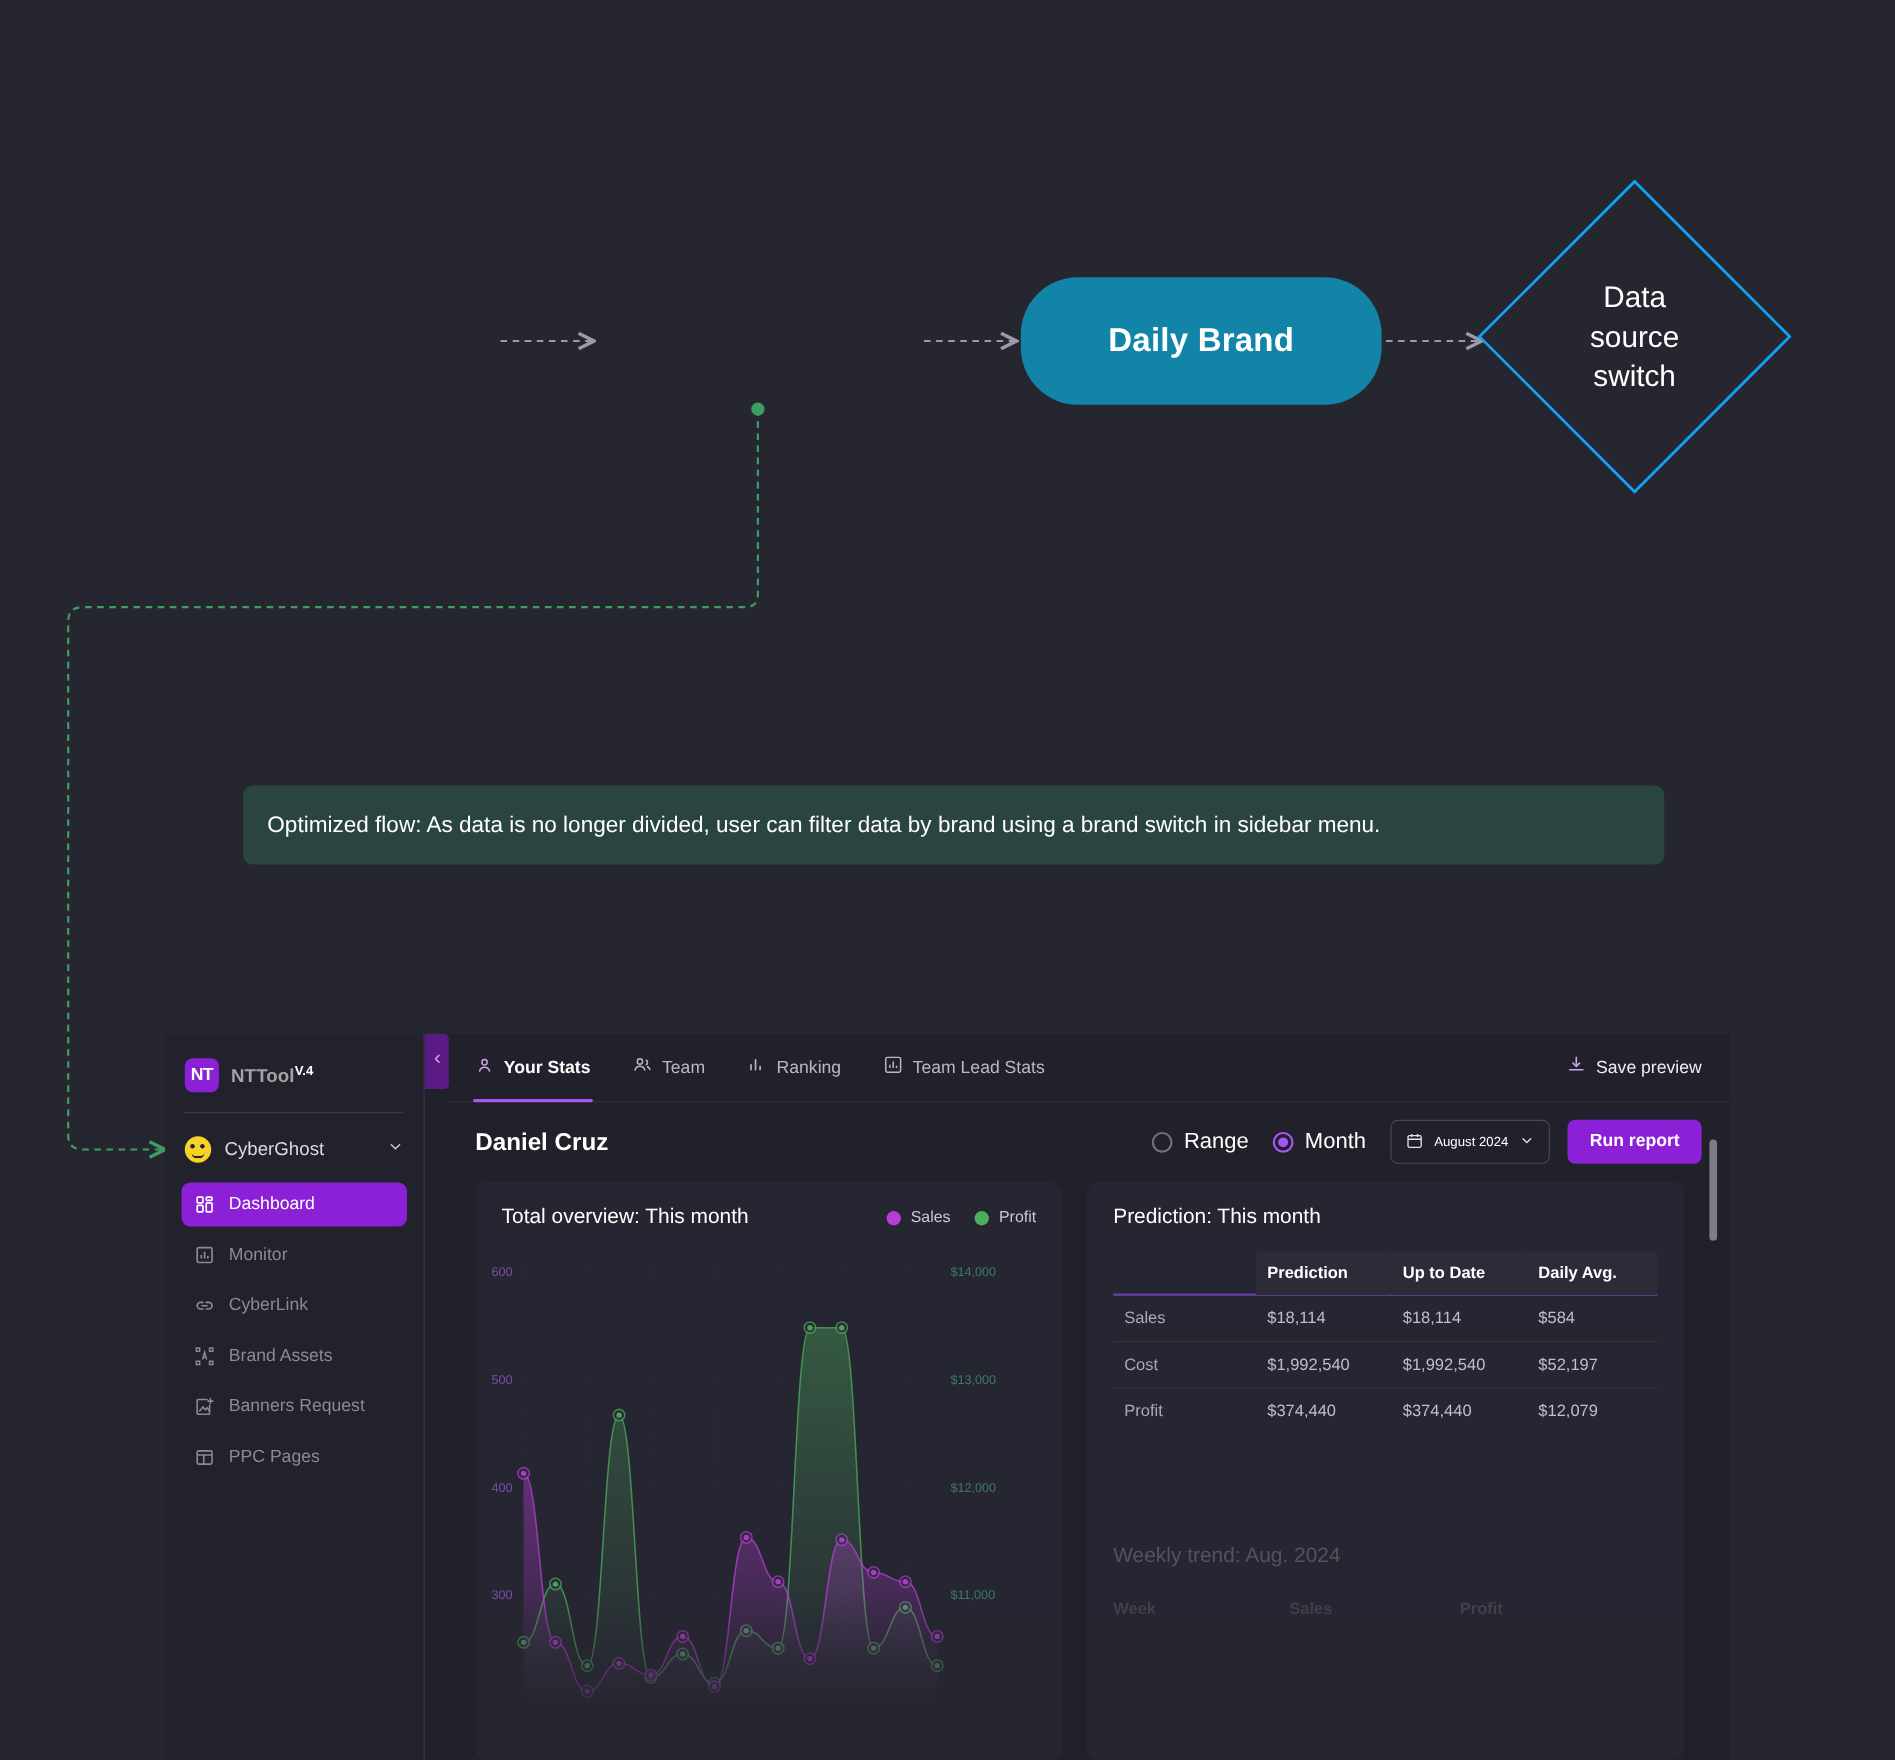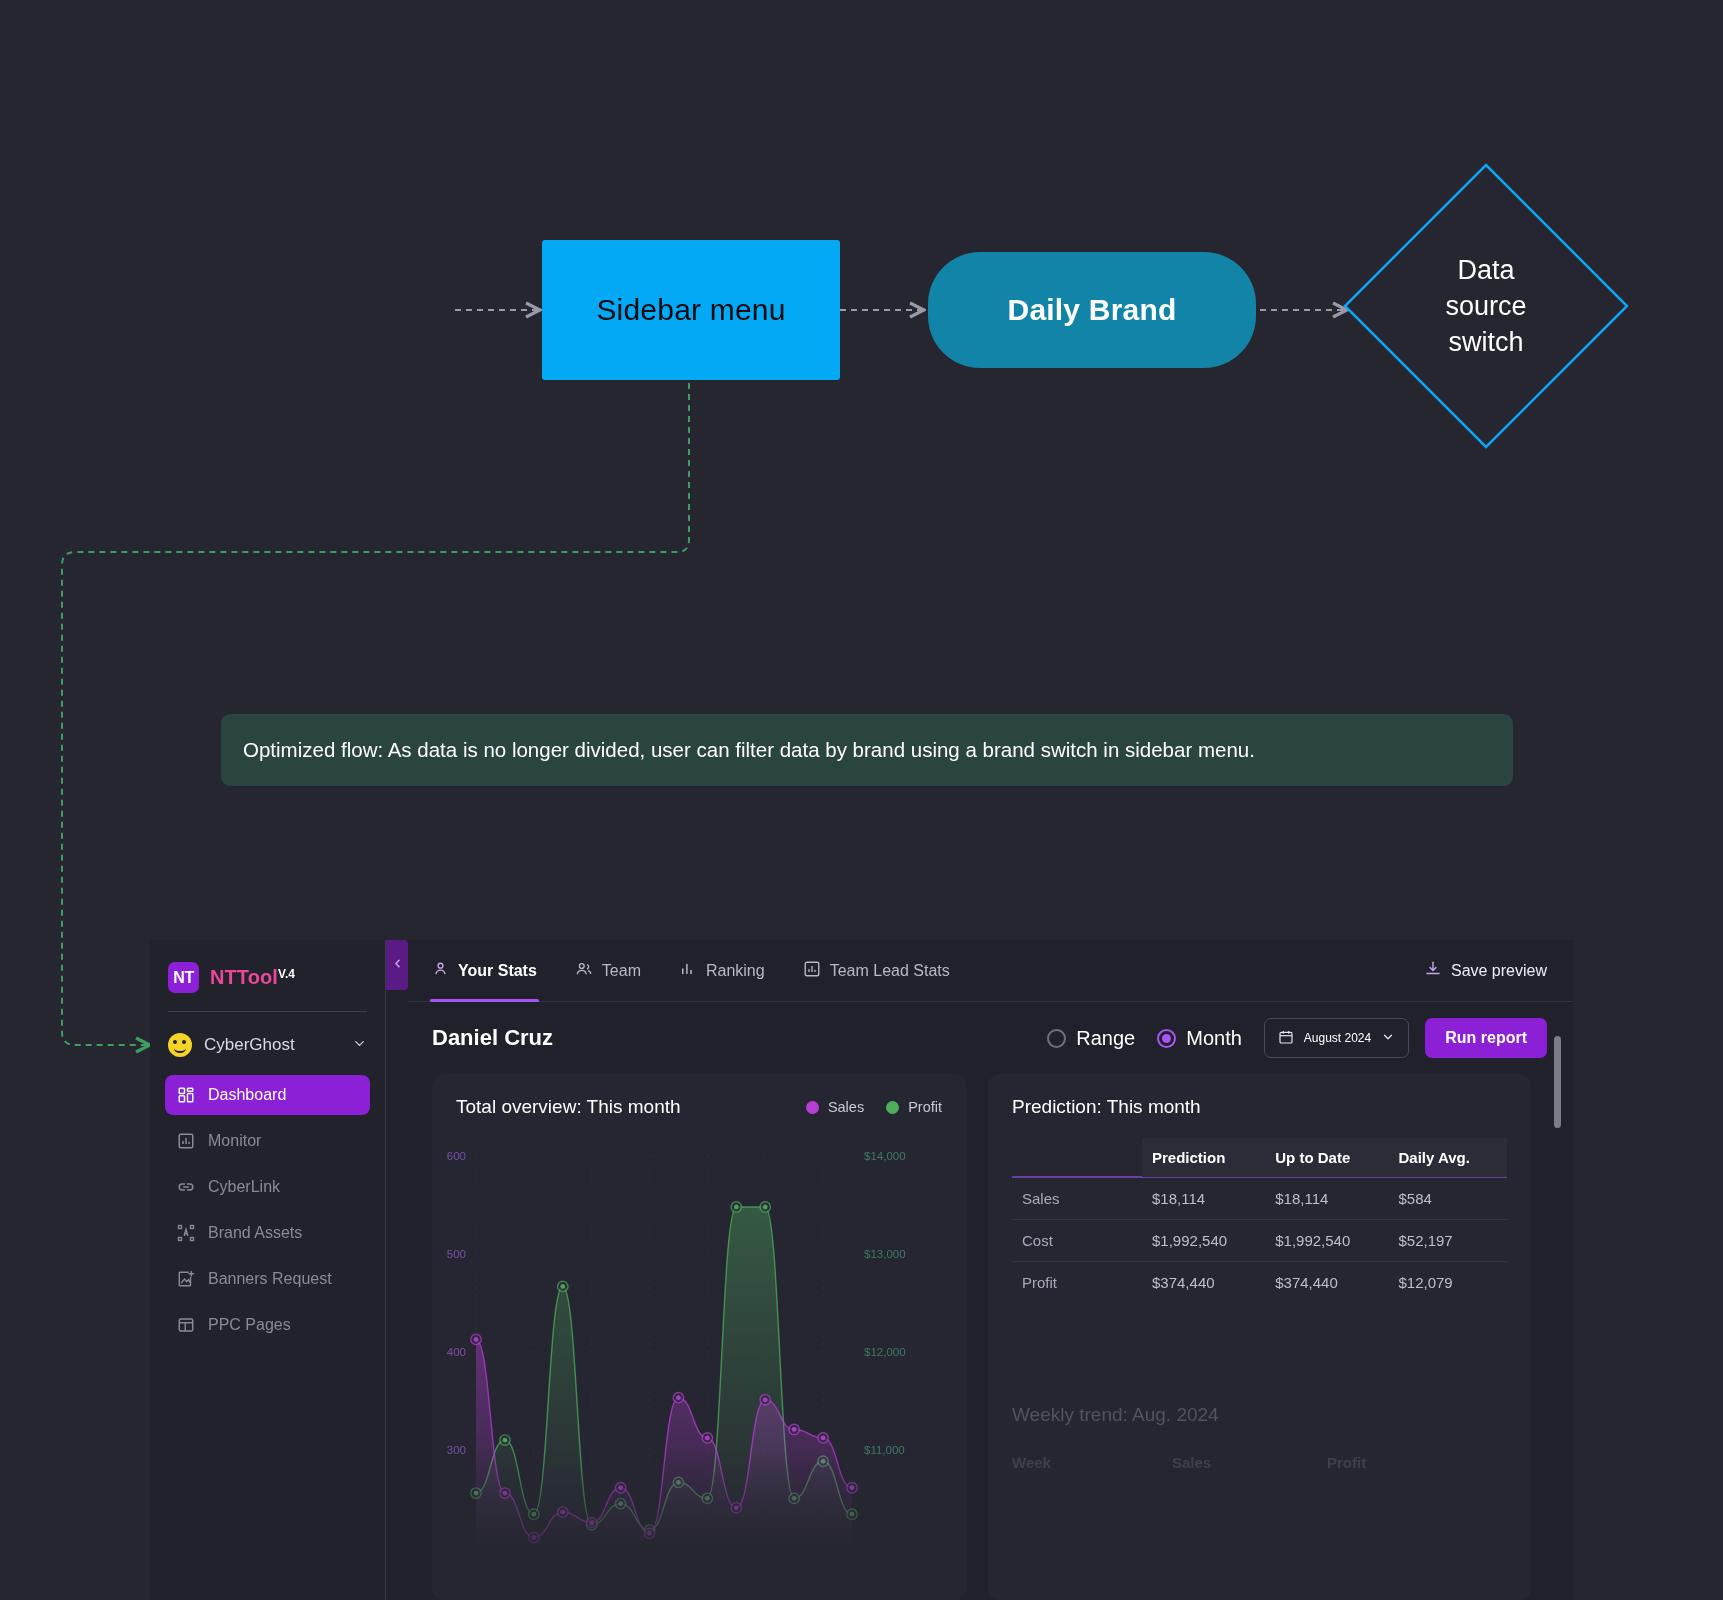--- a/index.html
+++ b/index.html
@@ -74,21 +74,21 @@
     display: flex; align-items: center; gap: 11px;
     padding: 22px 0 0 18px;
   }
   .brand-logo {
     width: 31px; height: 31px; border-radius: 7px;
     background: #8B20D6;
     color: #fff; font-weight: 700; font-size: 16px;
     display: flex; align-items: center; justify-content: center;
     letter-spacing: -0.5px;
   }
-  .brand-name { color: #ec4899; font-size: 20px; font-weight: 600; letter-spacing: .1px; margin-top: 48px; }
+  .brand-name { color: #a3a3a3; font-size: 17px; font-weight: 600; letter-spacing: .1px; margin-top: 48px; }
   .brand-ver { color: #fff; font-size: 12px; font-weight: 600; vertical-align: super; }
   .side-divider { height: 1px; background: #3D3D49; margin: 18px 18px 0 18px; }
 
   .brand-switch {
     display: flex; align-items: center; gap: 12px;
     margin: 17px 18px 0 18px;
     padding: 4px 0;
     cursor: pointer;
   }
   .brand-avatar {
@@ -269,23 +269,20 @@
 
     <line x1="1260" y1="310" x2="1345" y2="310" stroke="#9A9AA8" stroke-width="2" stroke-dasharray="6 5" marker-end="url(#arr)"></line>
 
     <path d="M689,372 L689,540 Q689,552 677,552 L75,552 Q62,552 62,565 L62,1032 Q62,1045 75,1045 L148,1045" fill="none" stroke="#3E9E62" stroke-width="2" stroke-dasharray="6 5" marker-end="url(#arrg)"></path>
     <circle cx="689" cy="372" r="6" fill="#3E9E62"></circle>
 
     <polygon points="1486,165 1627,306 1486,447 1345,306" fill="none" stroke="#0EA5F7" stroke-width="2.5"></polygon>
   </svg>
 
 
-  <div class="flow-node node-blue" style="left:542px; top:240px; width:298px; height:140px;">
-    <span>Sidebar menu</span>
-  </div>
 
   <div class="flow-node node-teal" style="left:928px; top:252px; width:328px; height:116px;">
     <span>Daily Brand</span>
   </div>
 
   <div class="node-diamond-wrap" style="left:1345px; top:165px; width:282px; height:282px;">
     <div class="node-diamond-label">
       <span>Data</span>
       <span>source</span>
       <span>switch</span>

